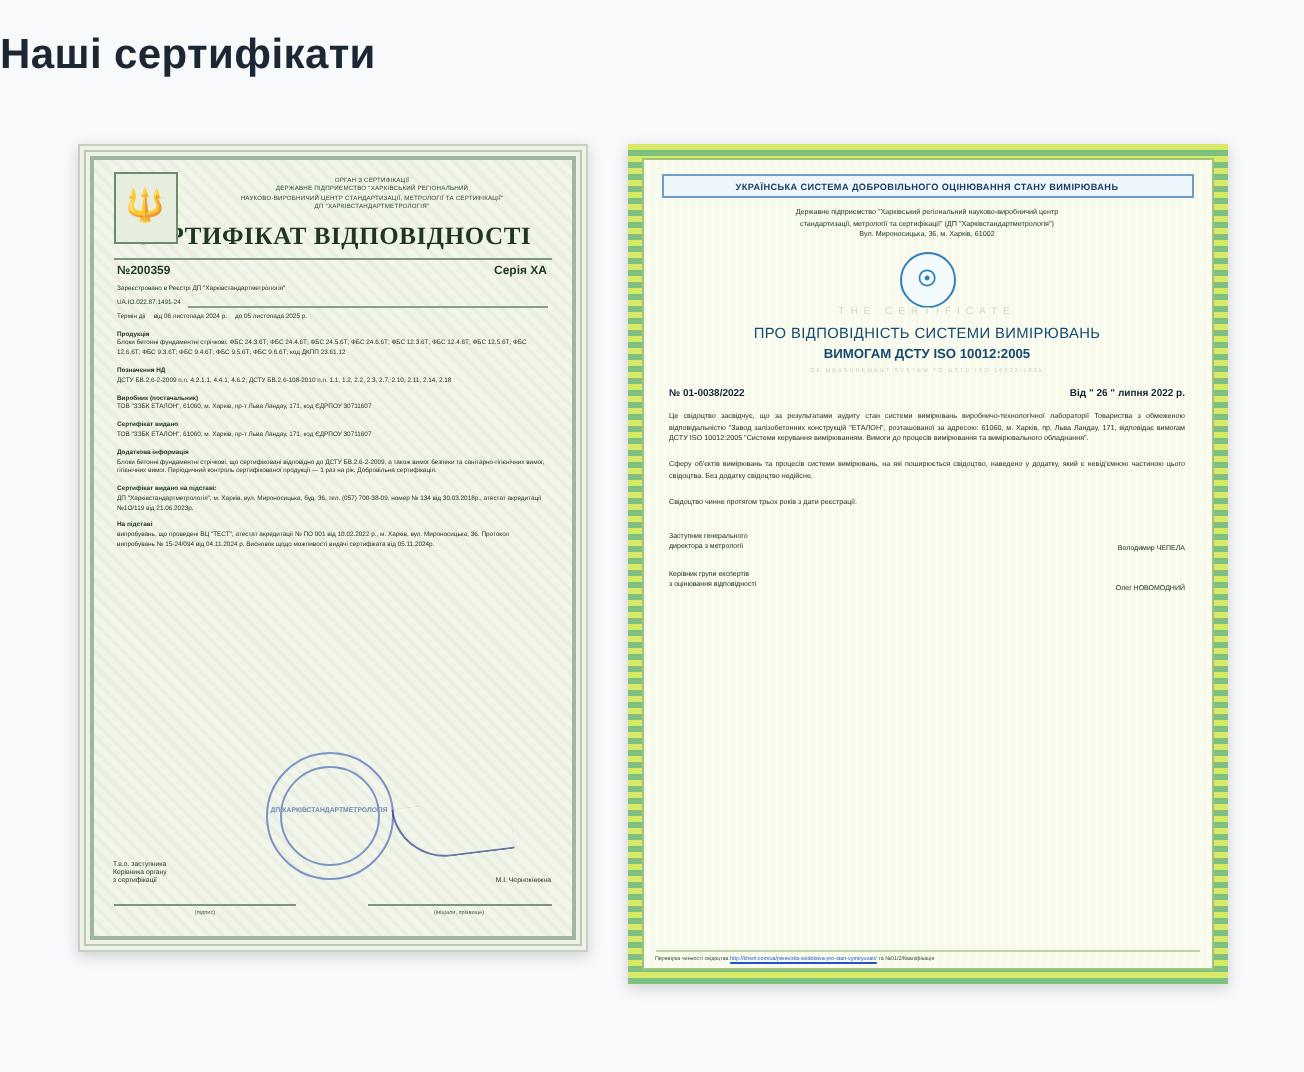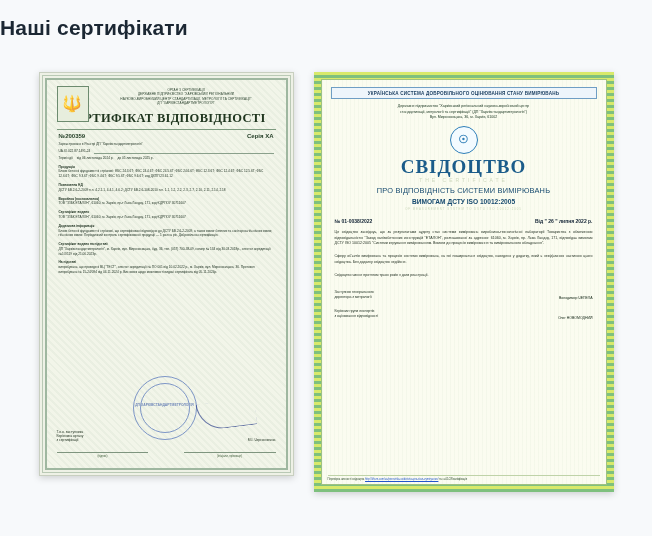--- a/index.html
+++ b/index.html
@@ -437,21 +437,20 @@
         <div class="c2-topbar">УКРАЇНСЬКА СИСТЕМА ДОБРОВІЛЬНОГО ОЦІНЮВАННЯ СТАНУ ВИМІРЮВАНЬ</div>
 
         <div class="c2-org">
           <div>Державне підприємство "Харківський регіональний науково-виробничий центр</div>
           <div>стандартизації, метрології та сертифікації" (ДП "Харківстандартметрологія")</div>
           <div>Вул. Мироносицька,  36,  м. Харків,  61002</div>
         </div>
 
         <div class="c2-logo">☉</div>
 
-        <div class="c2-title">СВІДОЦТВО</div>
         <div class="c2-subtitle-en">THE CERTIFICATE</div>
         <div class="c2-line2">ПРО ВІДПОВІДНІСТЬ СИСТЕМИ ВИМІРЮВАНЬ</div>
         <div class="c2-line3">ВИМОГАМ ДСТУ ISO 10012:2005</div>
         <div class="c2-line3-en">OF MEASUREMENT SYSTEM TO DSTU ISO 10012:2005</div>
 
         <div class="c2-numrow">
           <span>№ 01-0038/2022</span>
           <span>Від " 26 " липня 2022 р.</span>
         </div>
 

